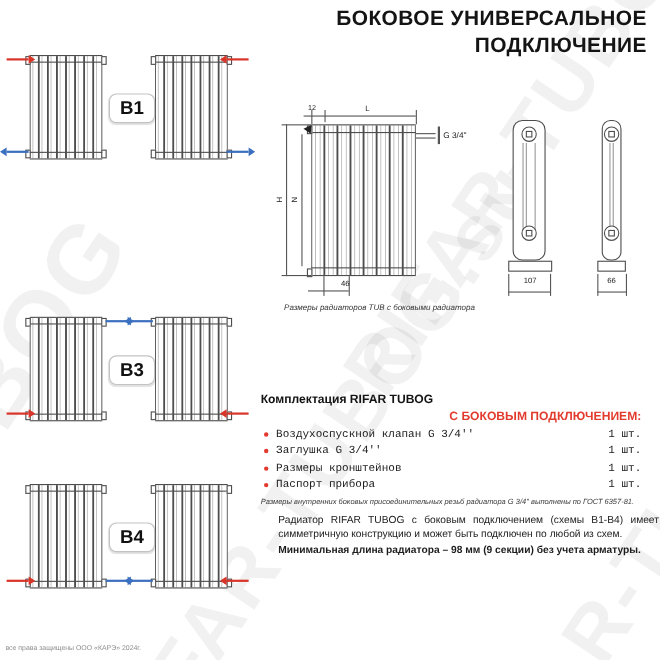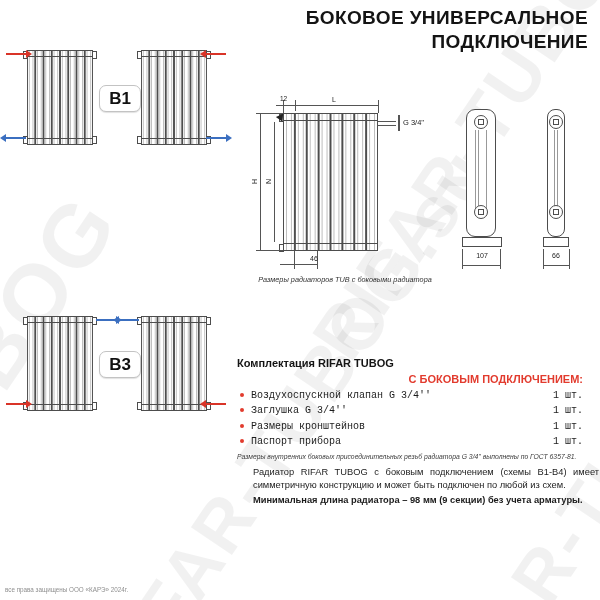--- a/index.html
+++ b/index.html
@@ -10,21 +10,21 @@
       transform:rotate(-56deg);transform-origin:left center;letter-spacing:3px;z-index:0;}
   .wm1{left:-90px;top:430px;font-size:88px;}
   .wm2{left:110px;top:650px;font-size:72px;}
   .wm3{left:330px;top:310px;font-size:72px;}
   .wm4{left:430px;top:700px;font-size:72px;}
   
   .title{position:absolute;top:6px;right:12px;text-align:right;font-size:19px;line-height:1.28;
          font-weight:800;color:#141414;letter-spacing:.4px;z-index:2;}
   
   .scheme{position:absolute;left:0;width:232px;height:95px;z-index:2;}
-  .s1{top:50px}.s2{top:180px}.s3{top:316px}.s4{top:440px}
+  .s1{top:50px}.s2{top:180px}.s3{top:288px}.s4{top:440px}
   .radiator{position:absolute;top:0;width:66px;height:95px;box-sizing:border-box;
             border-top:1px solid #4d4d4d;border-bottom:1px solid #4d4d4d;background-repeat:repeat-x;
             background-image:linear-gradient(90deg,#4d4d4d 0 1px,#fff 1px 2.2px,#bdbdbd 2.2px 2.9px,
               #fff 2.9px 5.4px,#bdbdbd 5.4px 6.1px,#fff 6.1px 7.25px,#4d4d4d 7.25px 8.25px);
             background-size:8.25px 100%;}
   .radiator::before,.radiator::after{content:"";position:absolute;left:0;right:0;border-top:1px solid #4d4d4d;}
   .radiator::before{top:5px}.radiator::after{bottom:5px}
   .rad-left{left:27px}.rad-right{left:141px}
   .nub{position:absolute;width:3px;height:6px;background:#fff;border:1px solid #4d4d4d;}
   .nub.tl{left:-4px;top:0}.nub.bl{left:-4px;bottom:0}.nub.tr{right:-4px;top:0}.nub.br{right:-4px;bottom:0}
@@ -144,20 +144,39 @@
         <i class="nub bl"></i>
         <i class="nub br"></i>
     </div>
     <div class="scheme-label">B3</div>
     <div class="arrow blue head-right atop ax-inL"></div>
     <div class="arrow red head-right abot ax-outL"></div>
     <div class="arrow blue head-left atop ax-inR"></div>
     <div class="arrow red head-left abot ax-outR"></div>
   </div>
 
+  <div class="scheme s4">
+    <div class="radiator rad-left">
+      <i class="nub tl"></i>
+        <i class="nub tr"></i>
+        <i class="nub bl"></i>
+        <i class="nub br"></i>
+    </div>
+    <div class="radiator rad-right">
+      <i class="nub tl"></i>
+        <i class="nub tr"></i>
+        <i class="nub bl"></i>
+        <i class="nub br"></i>
+    </div>
+    <div class="scheme-label">B4</div>
+    <div class="arrow red head-right abot ax-outL"></div>
+    <div class="arrow blue head-right abot ax-inL"></div>
+    <div class="arrow red head-left abot ax-outR"></div>
+    <div class="arrow blue head-left abot ax-inR"></div>
+  </div>
 
   <div class="dimdraw">
     <div class="dim-rad"></div>
     <i class="nub" style="position:absolute;left:27px;top:18px;"></i>
     <i class="nub" style="position:absolute;left:27px;top:148px;"></i>
     <div class="valve"></div>
 
     <div class="dline-v" style="left:31px;top:4px;height:13px;"></div>
     <div class="dline-v" style="left:43px;top:4px;height:11px;"></div>
     <div class="dline-v" style="left:126px;top:4px;height:13px;"></div>

